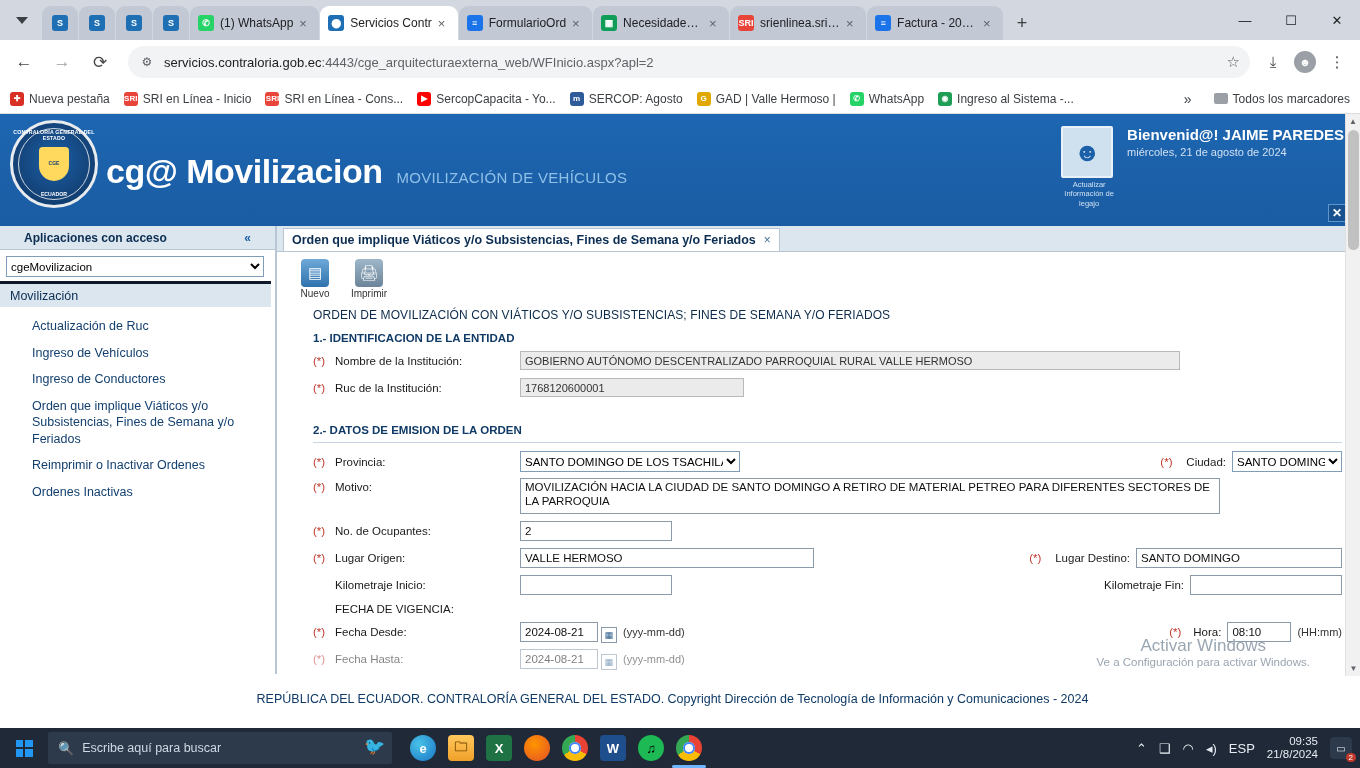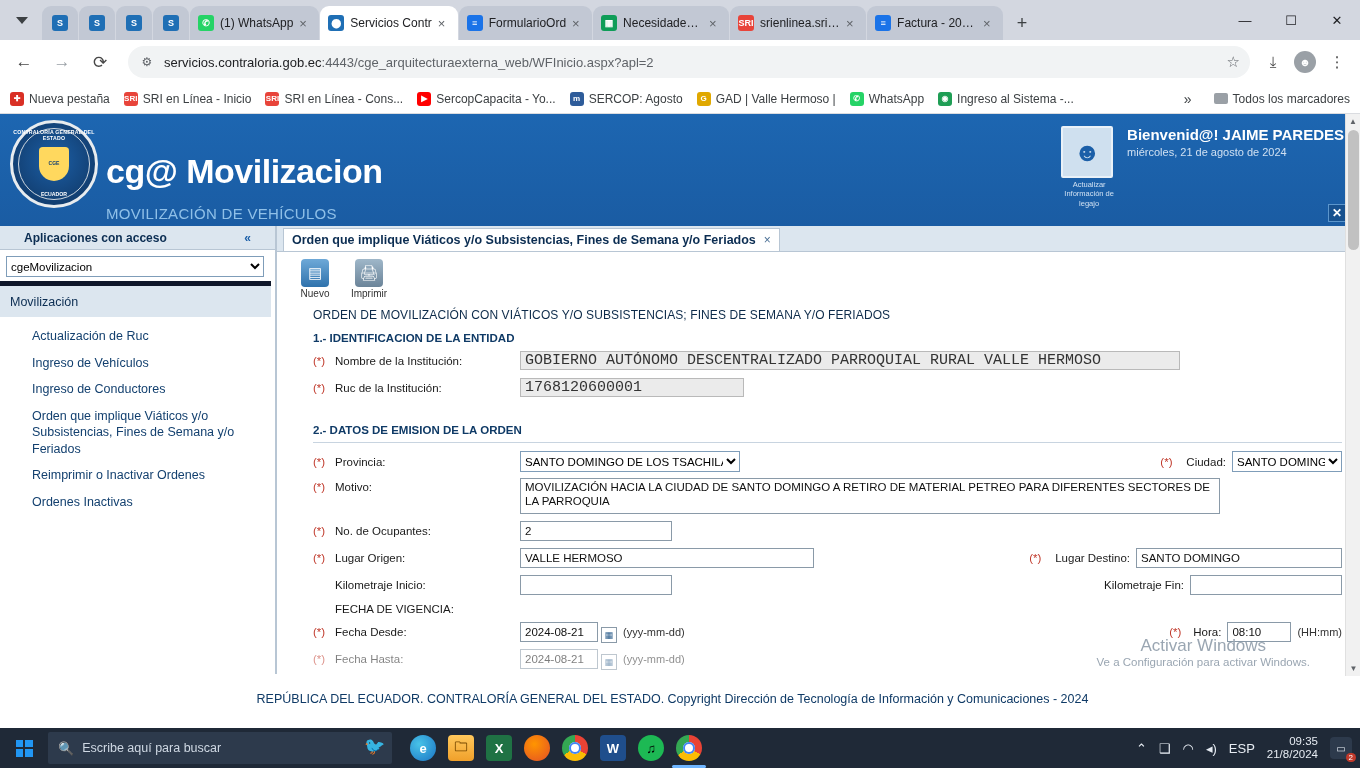--- a/index.html
+++ b/index.html
@@ -192,21 +192,21 @@
     font-size: 5.2px; color: #fff;
   }
   .seal .shield {
     width: 30px; height: 34px; background: #ffd85e;
     border-radius: 4px 4px 16px 16px;
     display: flex; align-items: center; justify-content: center;
     color: #123f72; font-size: 5px; font-weight: bold; text-align: center;
   }
   .brand {
     position: absolute; left: 106px; top: 38px;
-    display: flex; align-items: baseline; gap: 14px; flex-direction: column;
+    display: flex; align-items: baseline; gap: 14px;
   }
   .brand .bmain {
     font-size: 34px; color: #ffffff; font-weight: bold;
     letter-spacing: -.5px;
   }
   .brand .bsub {
     font-size: 15px; color: #8fc0e8; letter-spacing: .3px;
   }
   .welcome {
     position: absolute; right: 16px; top: 12px;
@@ -252,24 +252,24 @@
     padding: 0 24px; font-size: 12px; font-weight: bold; color: #0b2d52;
   }
   .sb-collapse { color: #1b5fa8; font-size: 12px; }
   .sb-select-wrap { padding: 6px 6px 4px 6px; }
   select.appselect {
     width: 258px; height: 21px; font-size: 11.5px;
     font-family: "Liberation Sans", sans-serif;
     border: 1px solid #7f9db9; background: #fff; color: #000;
   }
   .sb-group {
-    background: #dce6ef; height: 36px;
+    background: #dce6ef; height: 26px;
     display: flex; align-items: center; padding-left: 10px;
     font-size: 12.5px; color: #0b2d52; font-weight: normal;
-    border-top: 5px solid #0f172a;
+    border-top: 3px solid #0f172a;
     width: 271px;
   }
   .sb-links { padding: 6px 0 0 0; }
   .sb-link {
     font-size: 12.5px; color: #13406f;
     padding: 5px 10px 5px 32px; line-height: 1.32;
   }
   .sb-link.multi { padding-right: 28px; }
 
   
@@ -319,22 +319,22 @@
     display: flex; align-items: center; margin-bottom: 6px;
     min-height: 21px;
   }
   .req { width: 22px; color: #c0392b; font-size: 11.5px; flex: 0 0 22px; }
   .lbl {
     font-size: 11.5px; color: #1a1a1a; flex: 0 0 185px;
   }
   .lbl.auto { flex: 0 0 auto; margin-right: 6px; }
   input.ro, .ro-box {
     background: #ebebeb; border: 1px solid #b9b9b9;
-    height: 19px; font-size: 15px; color: #333;
-    padding: 1px 4px; font-family: Liberation Mono, monospace;
+    height: 19px; font-size: 11px; color: #333;
+    padding: 1px 4px; font-family: Liberation Sans, sans-serif;
   }
   input.tb, textarea.tb {
     background: #ffffff; border: 1px solid #8a9aa8;
     height: 20px; font-size: 11.5px; color: #111;
     padding: 1px 4px; font-family: "Liberation Sans", sans-serif;
   }
   textarea.tb { height: 36px; resize: none; line-height: 1.25; overflow: hidden; }
   select.tb {
     height: 21px; font-size: 11.5px; border: 1px solid #7f9db9;
     background: #fff; font-family: "Liberation Sans", sans-serif;

